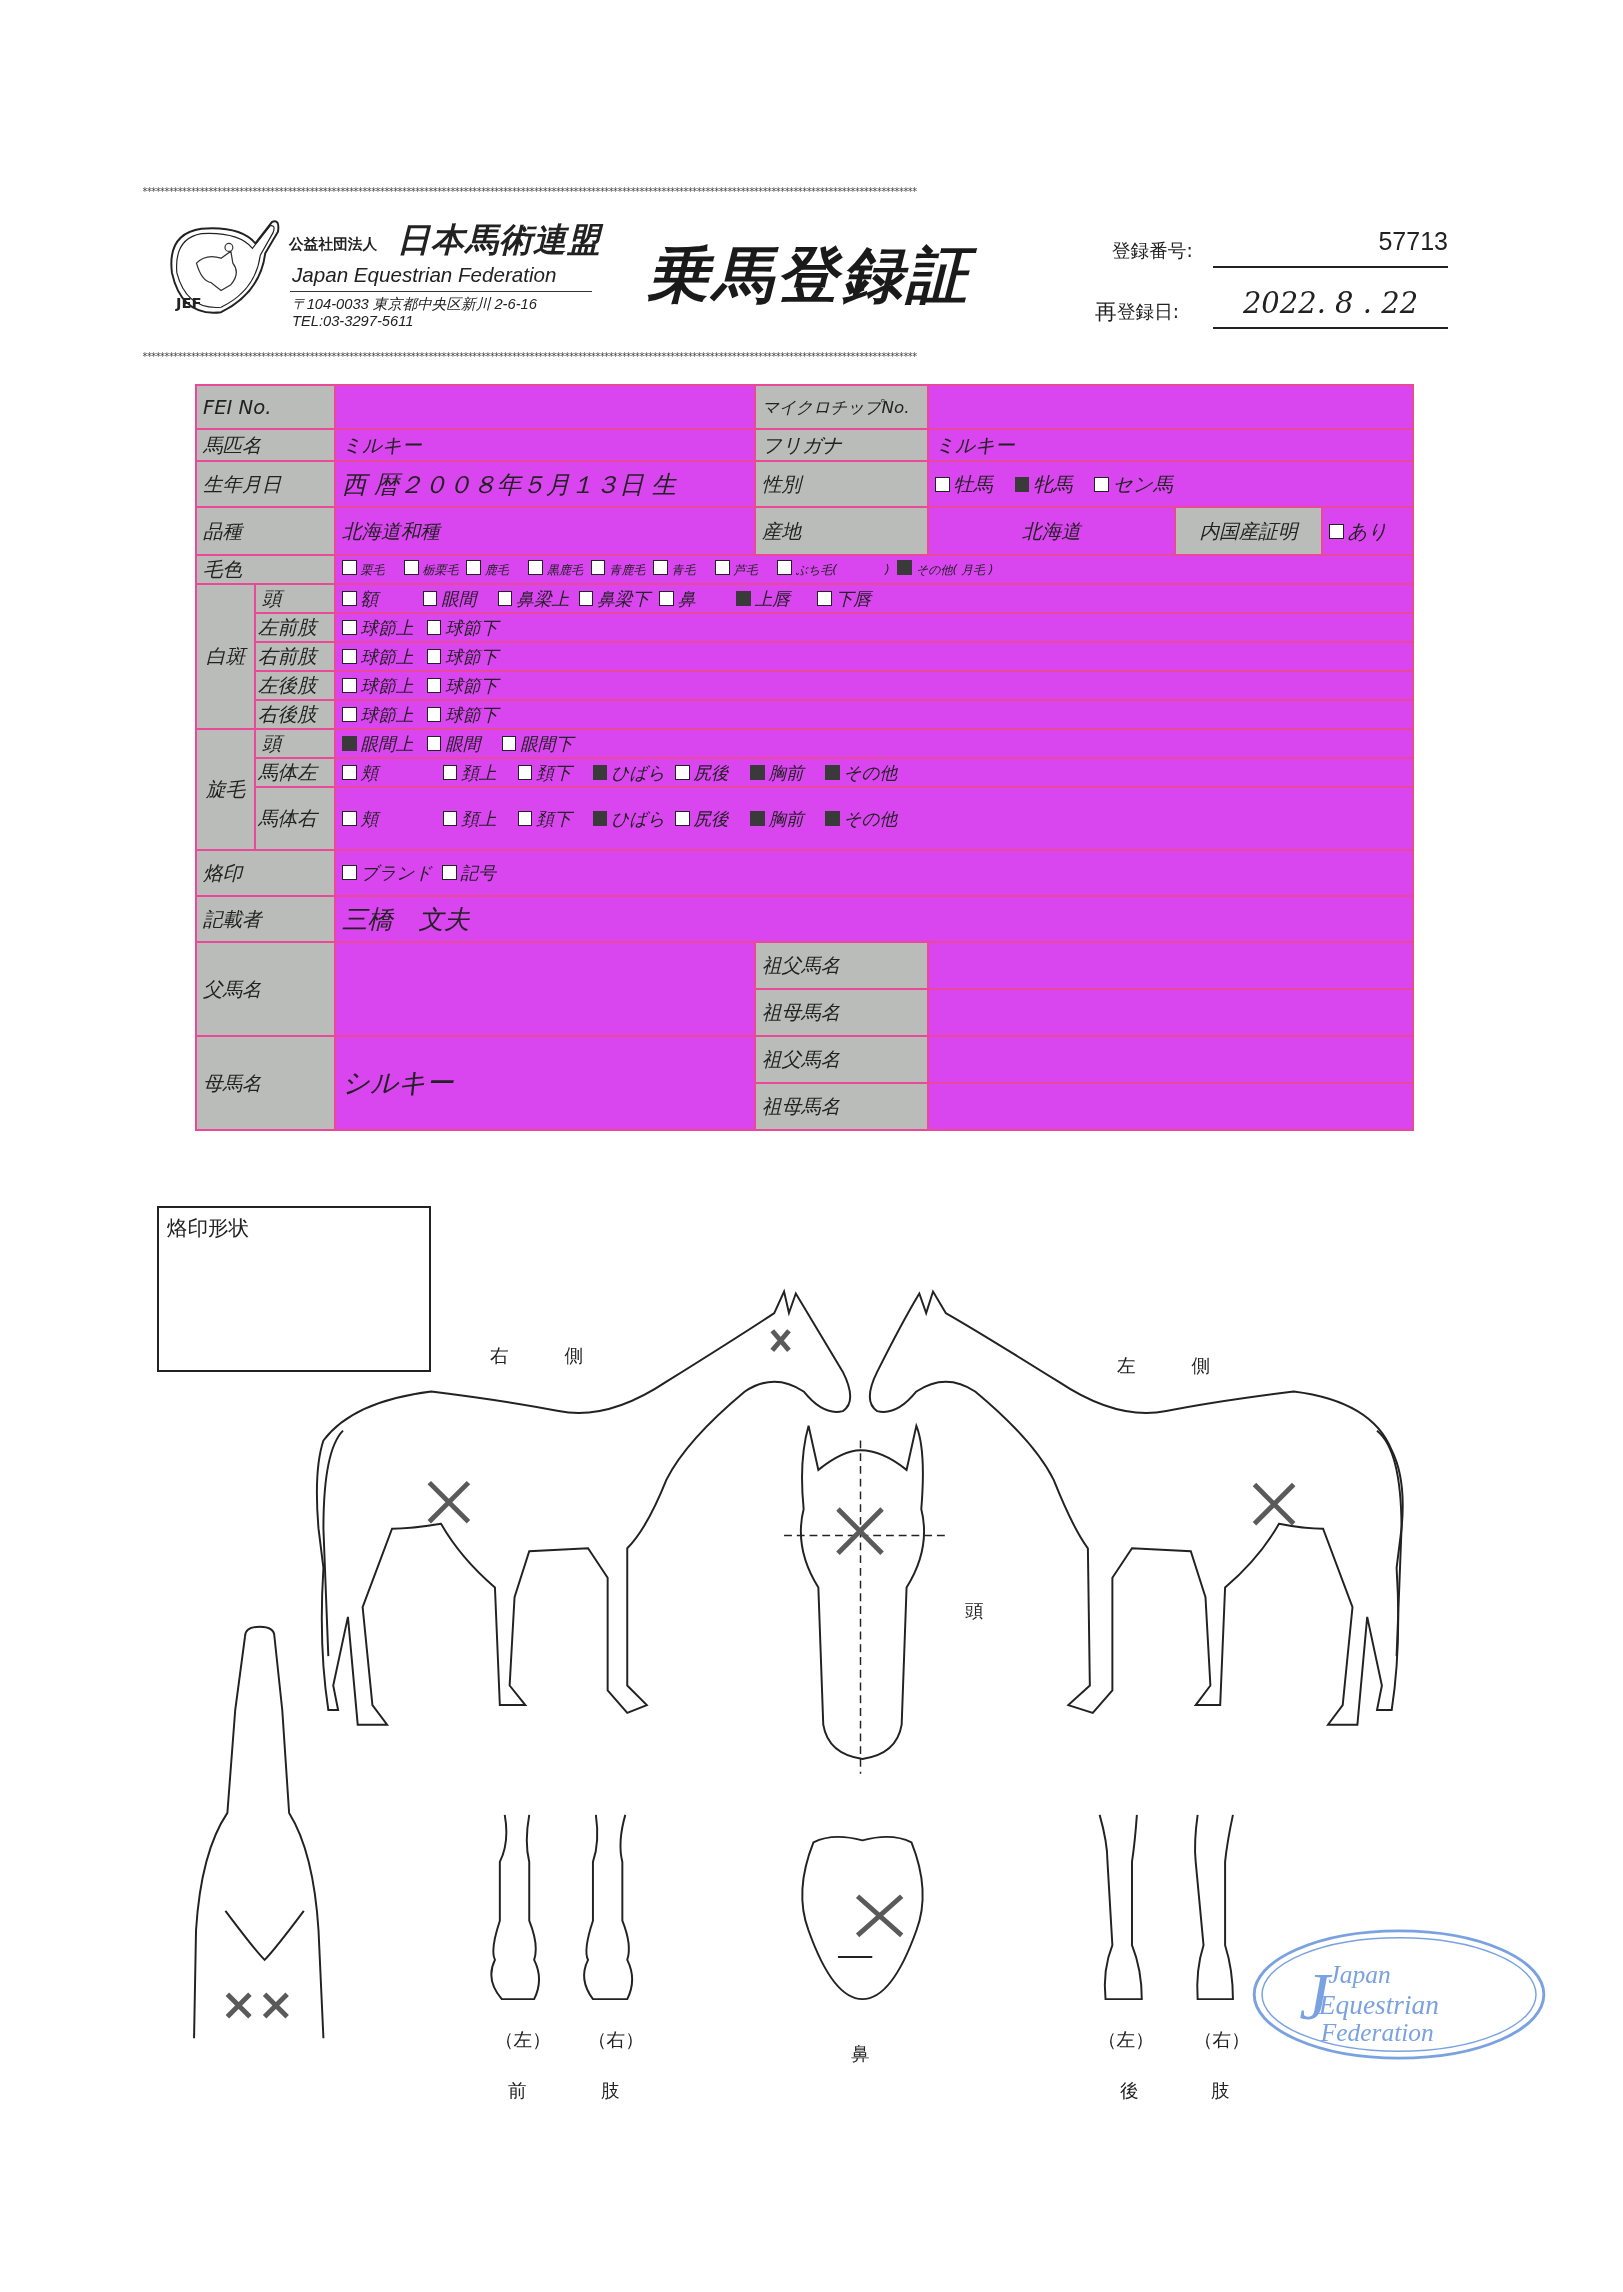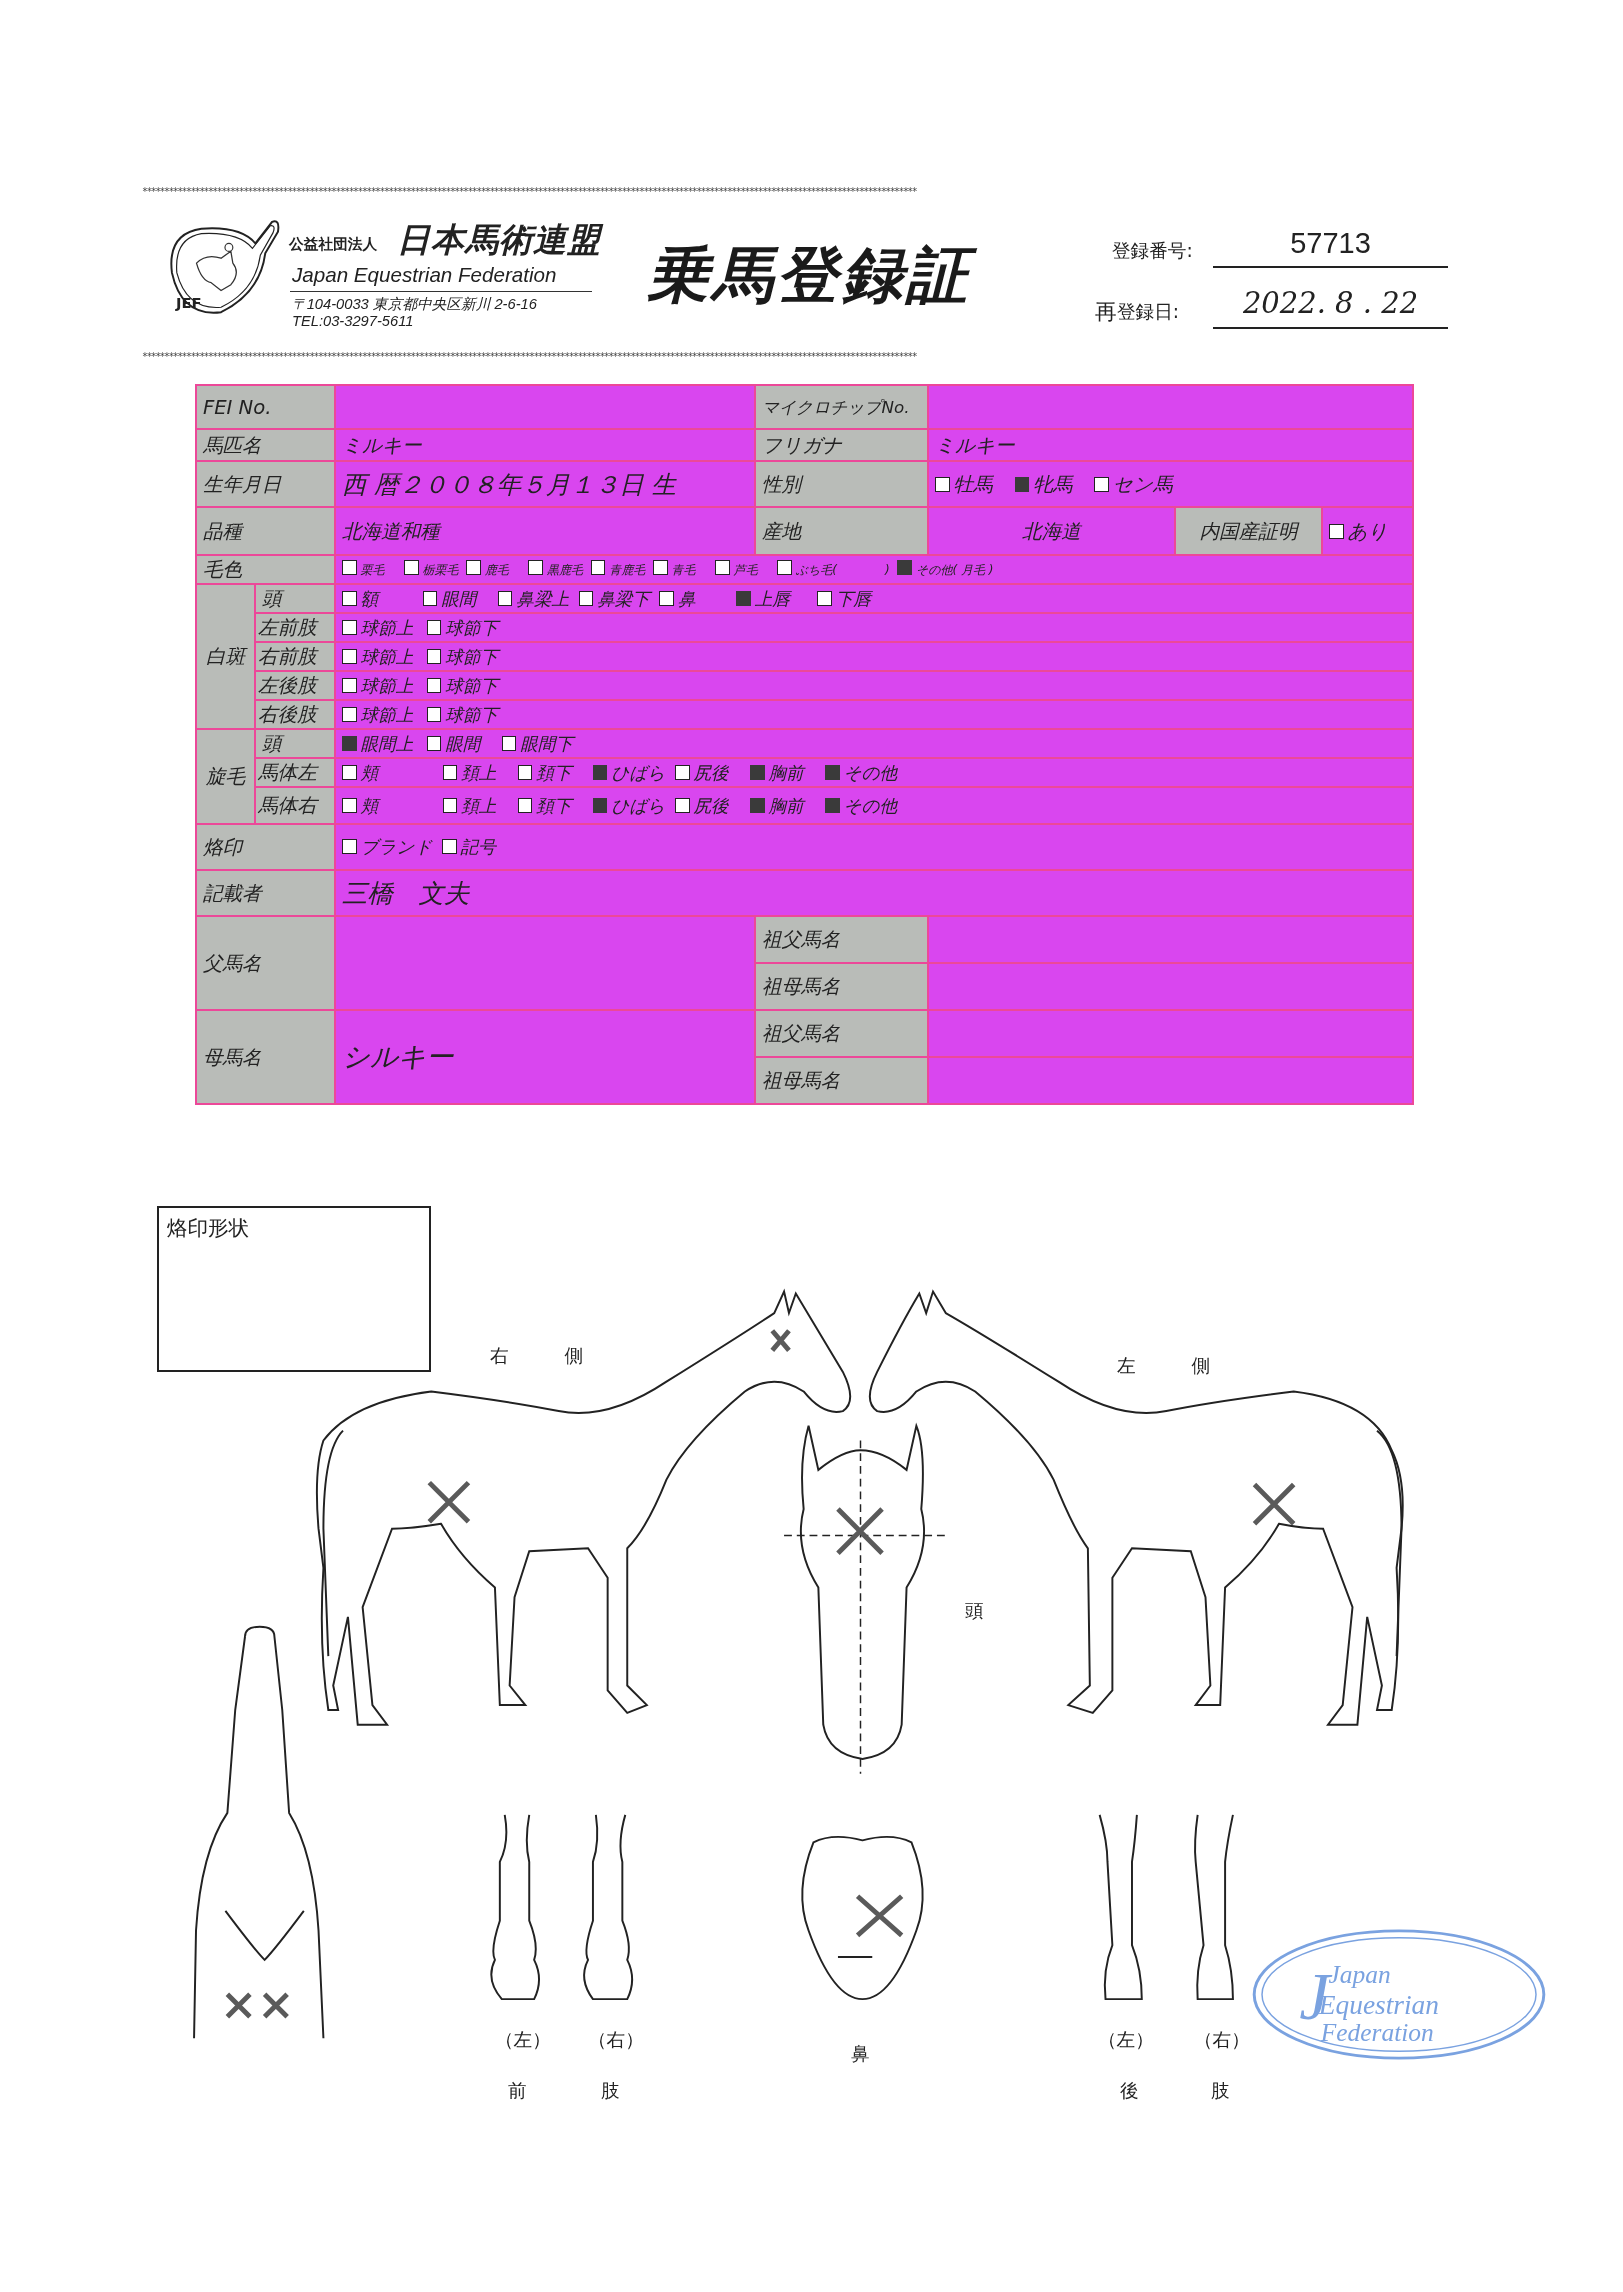--- a/index.html
+++ b/index.html
@@ -9,21 +9,21 @@
   .stars{position:absolute;left:142px;width:1333px;height:11.8px;overflow:hidden;
          font-family:"DejaVu Sans Mono",monospace;font-size:9.8px;letter-spacing:-1.5px;
          color:#444;white-space:nowrap;line-height:11.8px;}
   
   .org-small{font-size:14.7px;font-weight:bold;}
   .org-big{font-size:33px;font-style:italic;font-weight:bold;letter-spacing:1px;}
   .org-en{font-size:20.6px;font-style:italic;font-family:"Liberation Sans",sans-serif;}
   .org-addr{font-size:14.7px;font-style:italic;font-family:"Liberation Sans",sans-serif;line-height:16.7px;}
   .title{font-size:61px;font-weight:bold;font-style:italic;letter-spacing:3.9px;color:#1a1a1a;}
   .reg-label{font-size:18.6px;}
-  .reg-val{font-size:29px;font-family:"Liberation Sans",sans-serif;text-align:center;}
+  .reg-val{font-size:25px;font-family:"Liberation Sans",sans-serif;text-align:right;}
   .reg-line{border-bottom:2px solid #222;}
   .date-val{font-size:29px;font-family:"DejaVu Serif",serif;font-style:italic;text-align:center;}
   
   table.cert{position:absolute;left:195px;top:384px;width:1217px;border-collapse:collapse;
              table-layout:fixed;}
   table.cert td{border:2px solid #ec4899;padding:0 5.9px;font-size:19.6px;white-space:nowrap;overflow:hidden;
                 vertical-align:middle;font-style:italic;}
   td.lab{background:#b9bcb8;font-size:18.6px;}
   td.val{background:#d946ef;}
   td.big{font-size:27.4px;}
@@ -181,21 +181,21 @@
       <span class="opt" style="margin-right:59px"><span class="cb"></span><span>頬</span></span>
       <span class="opt"><span class="cb"></span><span>頚上</span></span>
       <span class="opt"><span class="cb"></span><span>頚下</span></span>
       <span class="opt" style="margin-right:3.9px"><span class="cb on"></span><span>ひばら</span></span>
       <span class="opt"><span class="cb"></span><span>尻後</span></span>
       <span class="opt"><span class="cb on"></span><span>胸前</span></span>
       <span class="opt"><span class="cb on"></span><span>その他</span></span>
     </td>
   </tr>
   <tr style="height:29px">
-    <td class="lab" style="padding:4px 2px">馬体右</td>
+    <td class="lab" style="padding:17px 2px">馬体右</td>
     <td class="val" colspan="5" style="font-size:17.6px">
       <span class="opt" style="margin-right:59px"><span class="cb"></span><span>頬</span></span>
       <span class="opt"><span class="cb"></span><span>頚上</span></span>
       <span class="opt"><span class="cb"></span><span>頚下</span></span>
       <span class="opt" style="margin-right:3.9px"><span class="cb on"></span><span>ひばら</span></span>
       <span class="opt"><span class="cb"></span><span>尻後</span></span>
       <span class="opt"><span class="cb on"></span><span>胸前</span></span>
       <span class="opt"><span class="cb on"></span><span>その他</span></span>
     </td>
   </tr>

